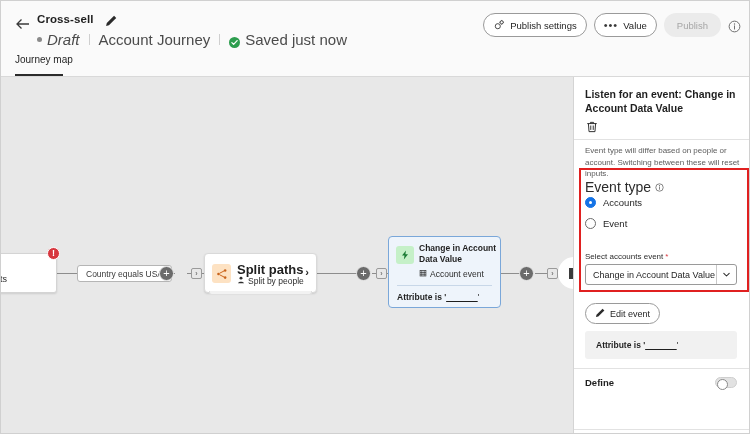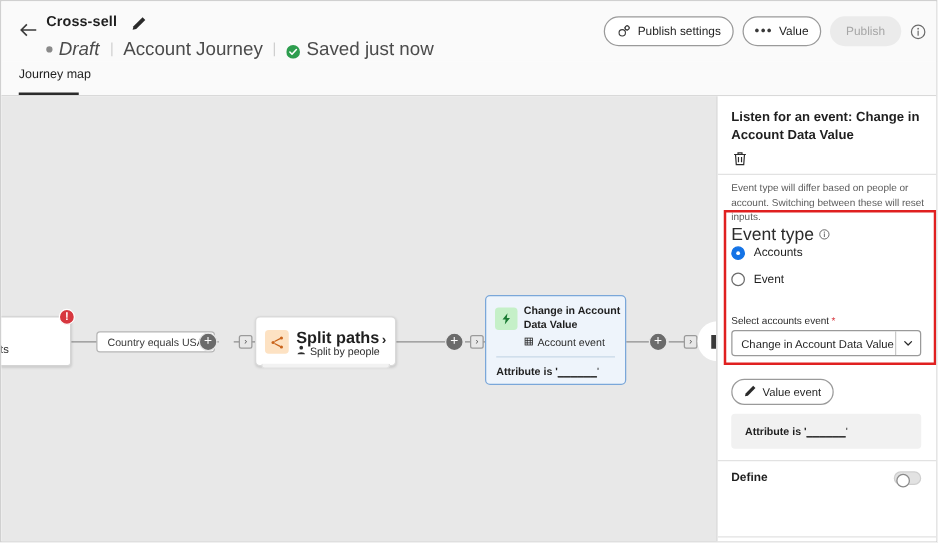--- a/index.html
+++ b/index.html
@@ -521,21 +521,21 @@
         </svg>
       </span>
     </div>
 
     <div class="btn-edit">
       <span>
         <svg viewBox="0 0 14 14" width="10" height="10" fill="#2b2b2b">
           <path d="M10.6 0.9 L13.1 3.4 L4.6 11.9 L1.3 12.7 L2.1 9.4 Z"></path>
         </svg>
       </span>
-      <span>Value event</span>
+      <span>Edit event</span>
     </div>
 
     <div class="attr-box">
       <span><b>Attribute is '</b><span class="blank-ul">______</span><span>'</span></span>
     </div>
 
     <div class="rp-hr" style="top:291px;"></div>
 
     <div class="timeout-row">
       <span class="timeout-lbl">Define</span>

